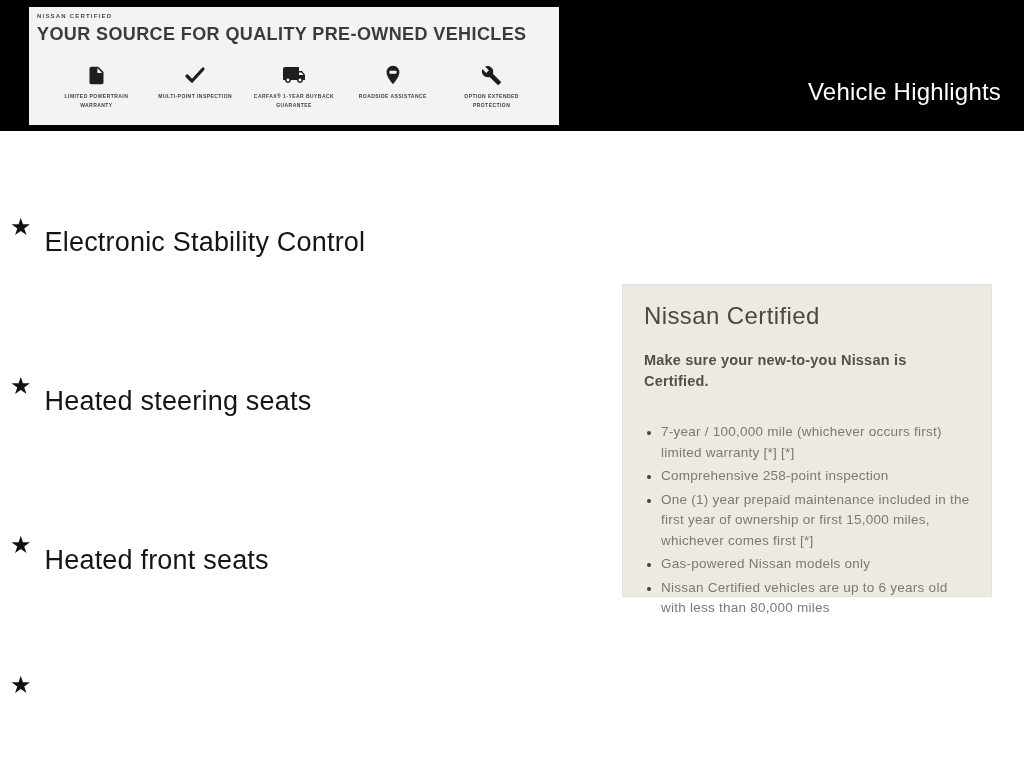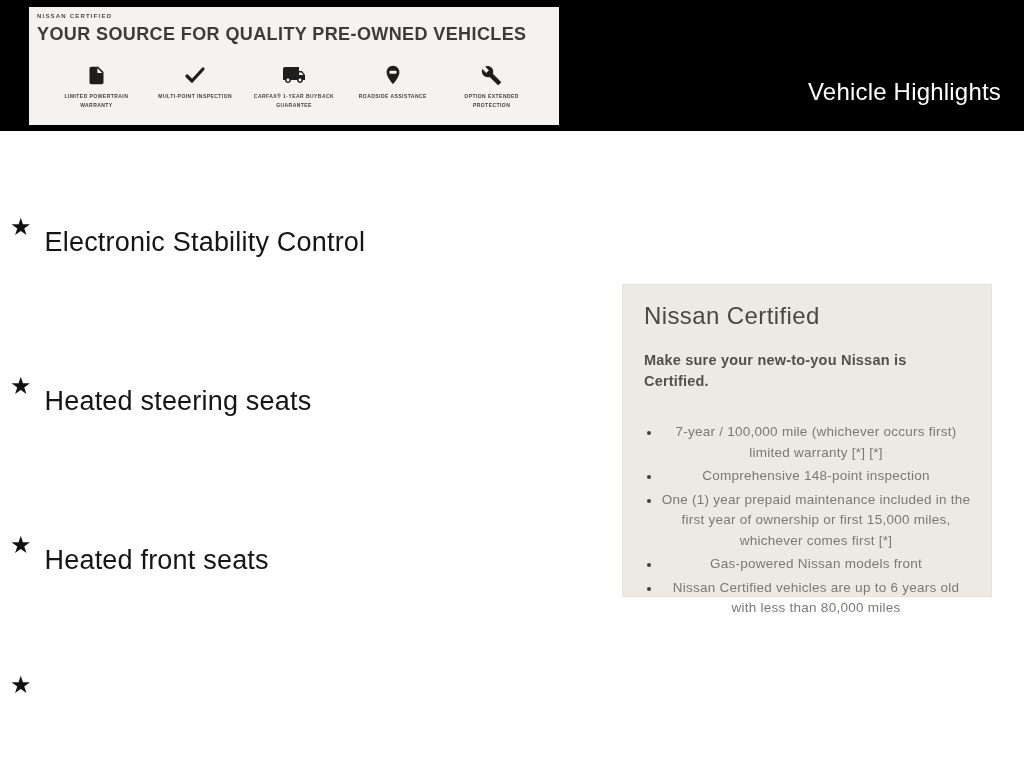--- a/index.html
+++ b/index.html
@@ -138,21 +138,20 @@
     margin: 30px 0 0 0;
     padding-left: 17px;
     list-style: disc;
   }
   .card-bullets li {
     font-size: 13.5px;
     color: #7d7871;
     letter-spacing: 0.25px;
     line-height: 1.52;
     margin-bottom: 3px;
-    text-align: center;
   }
   .card-bullets li::marker { color: #44423d; font-size: 12px; }
 </style>
 </head>
 <body>
 
 <div class="stage">
 
   <div class="topbar">
 
@@ -230,20 +229,20 @@
   </div>
   <div class="highlight hl-3">
     <span class="star">★</span>
   </div>
 
   <div class="card">
     <div class="card-title">Nissan Certified</div>
     <div class="card-subtitle">Make sure your new-to-you Nissan is Certified.</div>
     <ul class="card-bullets">
       <li>7-year / 100,000 mile (whichever occurs first) limited warranty [*]  [*]</li>
-      <li>Comprehensive 148-point inspection</li>
+      <li>Comprehensive 258-point inspection</li>
       <li>One (1) year prepaid maintenance included in the first year of ownership or first 15,000 miles, whichever comes first [*]</li>
-      <li>Gas-powered Nissan models front</li>
+      <li>Gas-powered Nissan models only</li>
       <li>Nissan Certified vehicles are up to 6 years old with less than 80,000 miles</li>
     </ul>
   </div>
 
 </div>
 
 </body></html>

